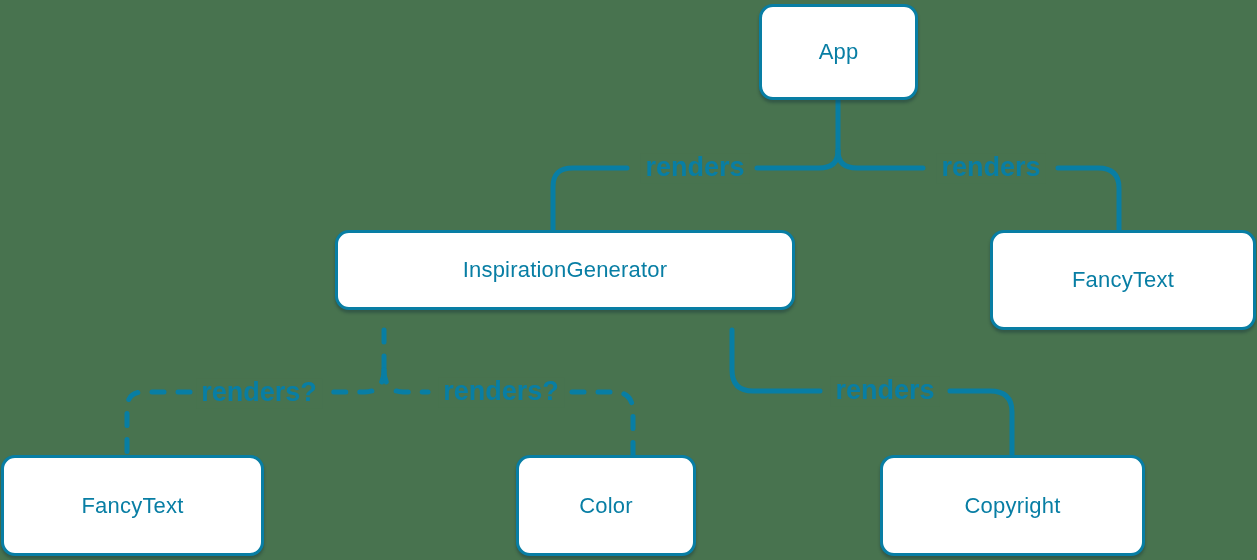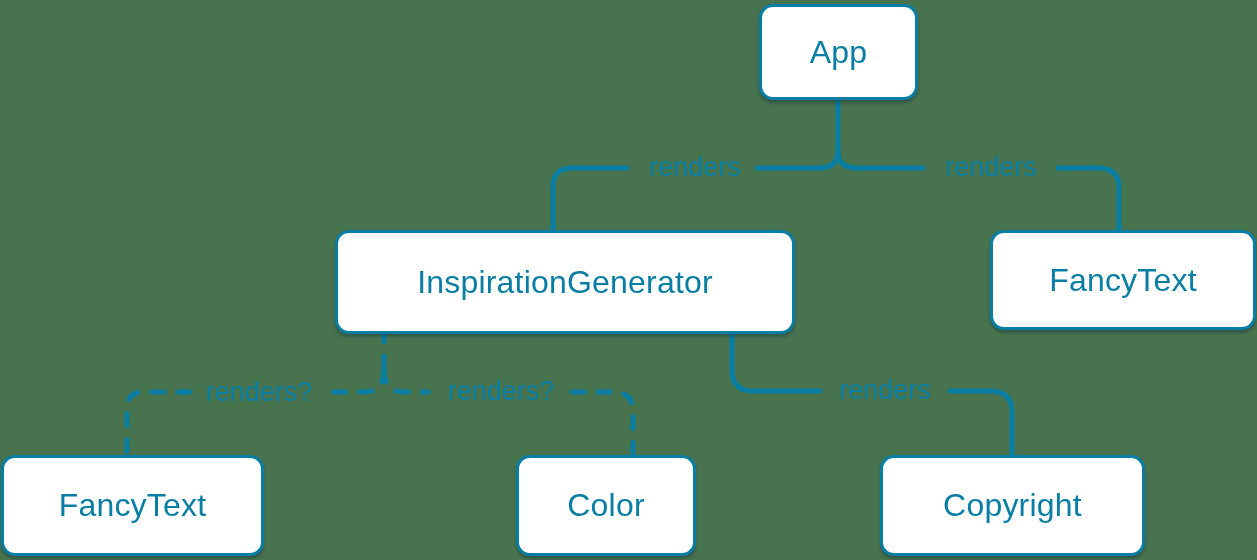--- a/index.html
+++ b/index.html
@@ -14,39 +14,39 @@
   .edge { stroke:#087EA4; stroke-width:5; fill:none; stroke-linecap:round; }
   .edge.dashed { stroke-dasharray:12 14; }
   .node {
     position:absolute;
     background:#FFFFFF;
     border:3px solid #087EA4;
     border-radius:14px;
     box-sizing:border-box;
     display:flex; align-items:center; justify-content:center;
     color:#087EA4;
-    font-size:32px;
+    font-size:22px;
     font-weight:500;
     letter-spacing:0.2px;
     box-shadow:0 3px 3px rgba(15,40,55,0.35);
   }
   .edge-label {
     position:absolute;
     transform:translate(-50%,-50%);
     color:#087EA4;
     font-size:27px;
-    font-weight:400;
+    font-weight:700;
     line-height:1.1;
     background:#48734F;
     padding:0 5px;
     white-space:nowrap;
   }
   
   .node-app                 { left:759px; top:4px;   width:159px; height:96px; }
-  .node-inspiration         { left:335px; top:230px; width:460px; height:104px; }
+  .node-inspiration         { left:335px; top:230px; width:460px; height:80px; }
   .node-fancytext-top       { left:990px; top:230px; width:266px; height:100px; }
   .node-fancytext-bottom    { left:1px;   top:455px; width:263px; height:101px; }
   .node-color               { left:516px; top:455px; width:180px; height:101px; }
   .node-copyright           { left:880px; top:455px; width:265px; height:101px; }
   
   .edge-label-0 { left:695px; top:168px; }
   .edge-label-1 { left:991px; top:168px; }
   .edge-label-2 { left:259px; top:393px; }
   .edge-label-3 { left:501px; top:392px; }
   .edge-label-4 { left:885px; top:391px; }

